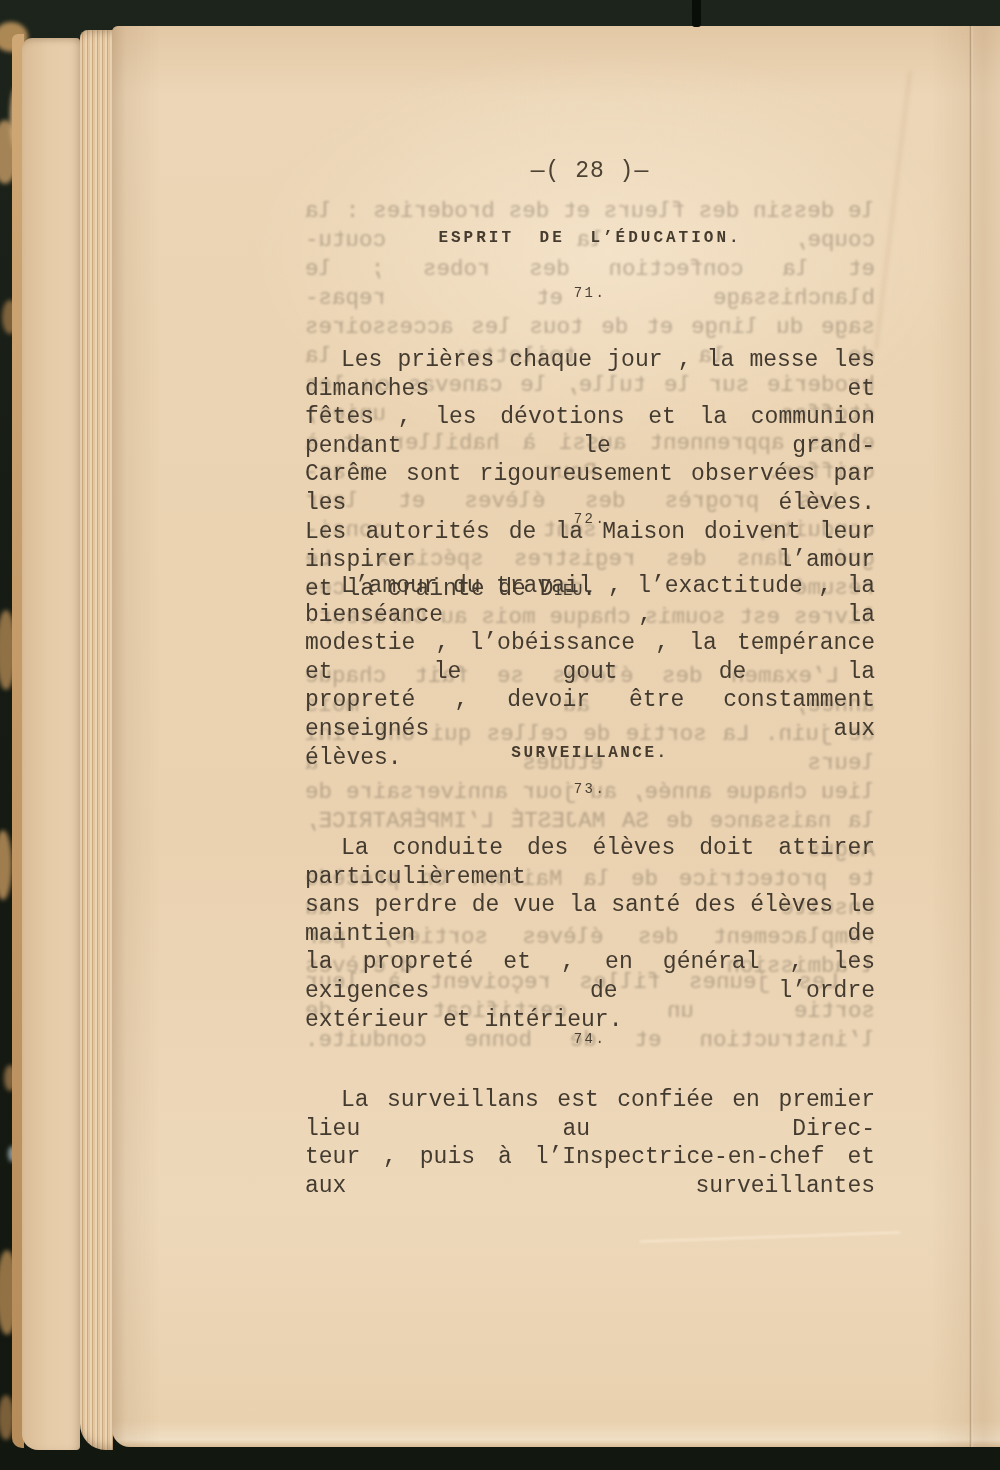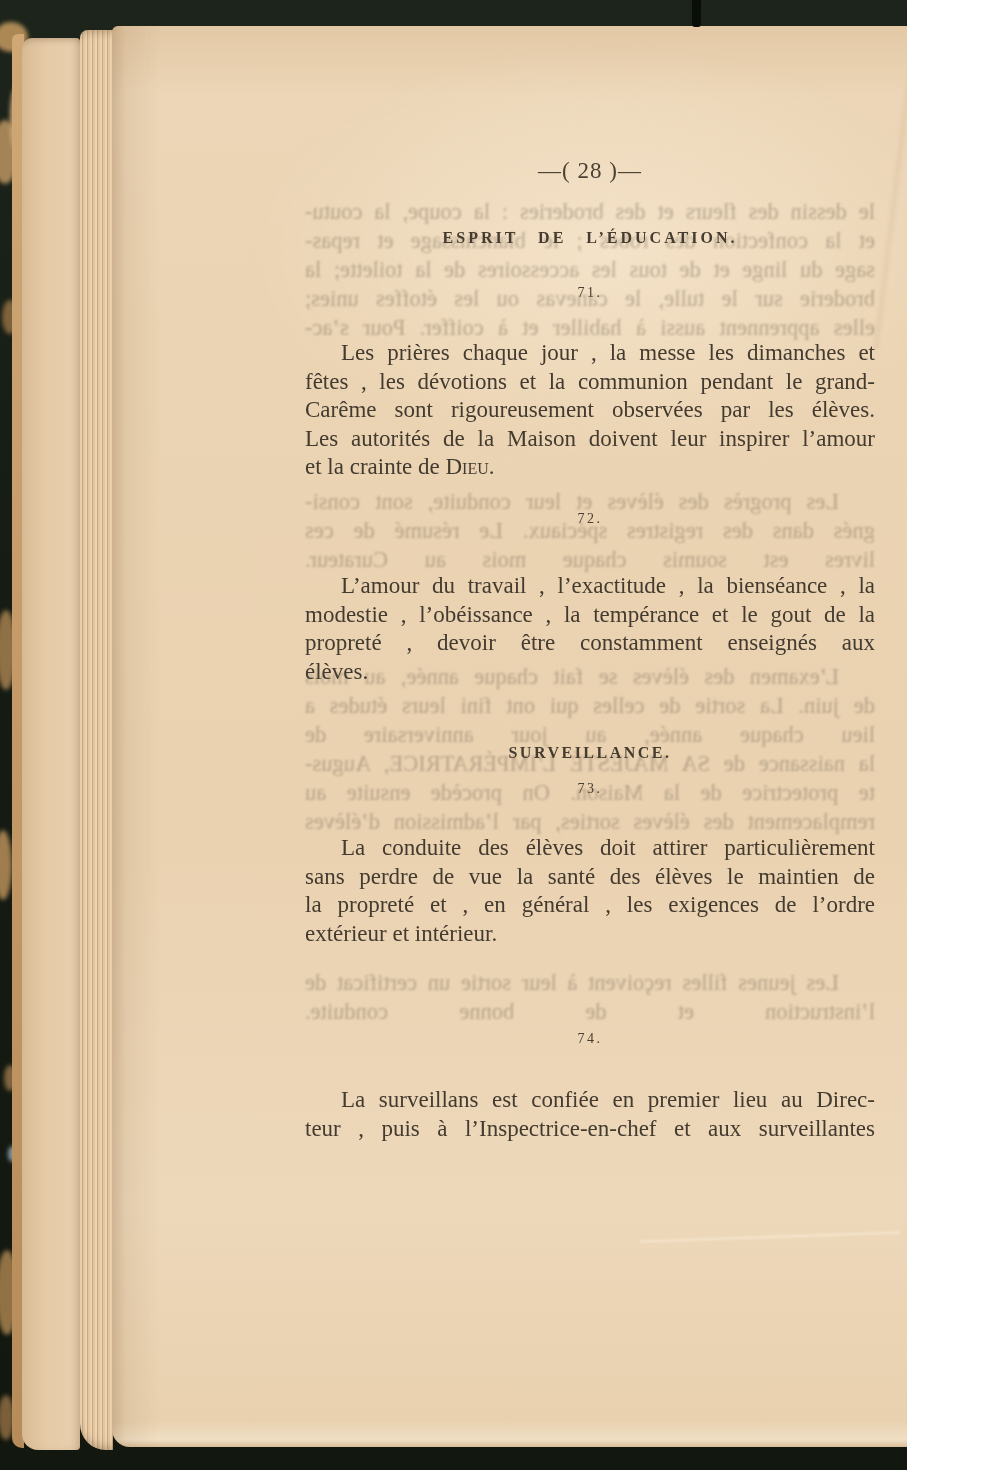--- a/index.html
+++ b/index.html
@@ -1,19 +1,19 @@
 <!DOCTYPE html>
 <html><head>
 <meta charset="utf-8">
 <style>
   html,body{margin:0;padding:0;}
   #canvas{
-    position:relative; width:907px; height:1470px; overflow:hidden;
+    position:relative; width:1000px; height:1470px; overflow:hidden;
     background:linear-gradient(180deg,#1d241b 0%,#161c14 40%,#12170f 100%);
-    font-family:Liberation Serif, serif;
+    font-family:Liberation Mono, monospace;
   }
   .blob{position:absolute;border-radius:50%;filter:blur(2px);}
   .turnin{
     position:absolute;left:12px;top:34px;width:12px;height:1414px;
     background:linear-gradient(180deg,#cfa876,#c49a69 45%,#b68c5a);
     border-radius:6px 0 0 10px;
   }
   .underpage{
     position:absolute;left:22px;top:38px;width:58px;height:1412px;
     background:linear-gradient(90deg,#d9bc96,#e6cba8 45%,#e9cfae);
@@ -48,21 +48,21 @@
   
   .txt{position:absolute;left:305px;width:570px;color:#443b30;}
   .center{text-align:center;}
   .header28{top:158px;font-size:23px;letter-spacing:1px;color:#4c4234;}
   .h-small{font-size:16px;font-weight:bold;letter-spacing:3px;color:#453c2f;}
   .h-esprit{top:229px;word-spacing:13px;}
   .h-surv{top:744px;letter-spacing:2.5px;}
   .artnum{font-size:14px;letter-spacing:2.5px;color:#483f32;}
   .n71{top:285px;} .n72{top:511px;} .n73{top:781px;} .n74{top:1031px;}
   .para{font-size:23px;line-height:28.6px;}
-  .p71{top:339px;} .p72{top:572px;} .p73{top:834px;} .p74{top:1086px;}
+  .p71{top:346px;} .p72{top:572px;} .p73{top:834px;} .p74{top:1086px;}
   .tline{text-align:justify;text-align-last:justify;}
   .tlast{text-align:left;text-align-last:left;}
   .indent{text-indent:36px;}
   .sc{font-variant:small-caps;}
 
   
   .bleed{
     position:absolute;left:305px;width:570px;
     transform:scaleX(-1);
     color:rgba(125,109,89,.46);

